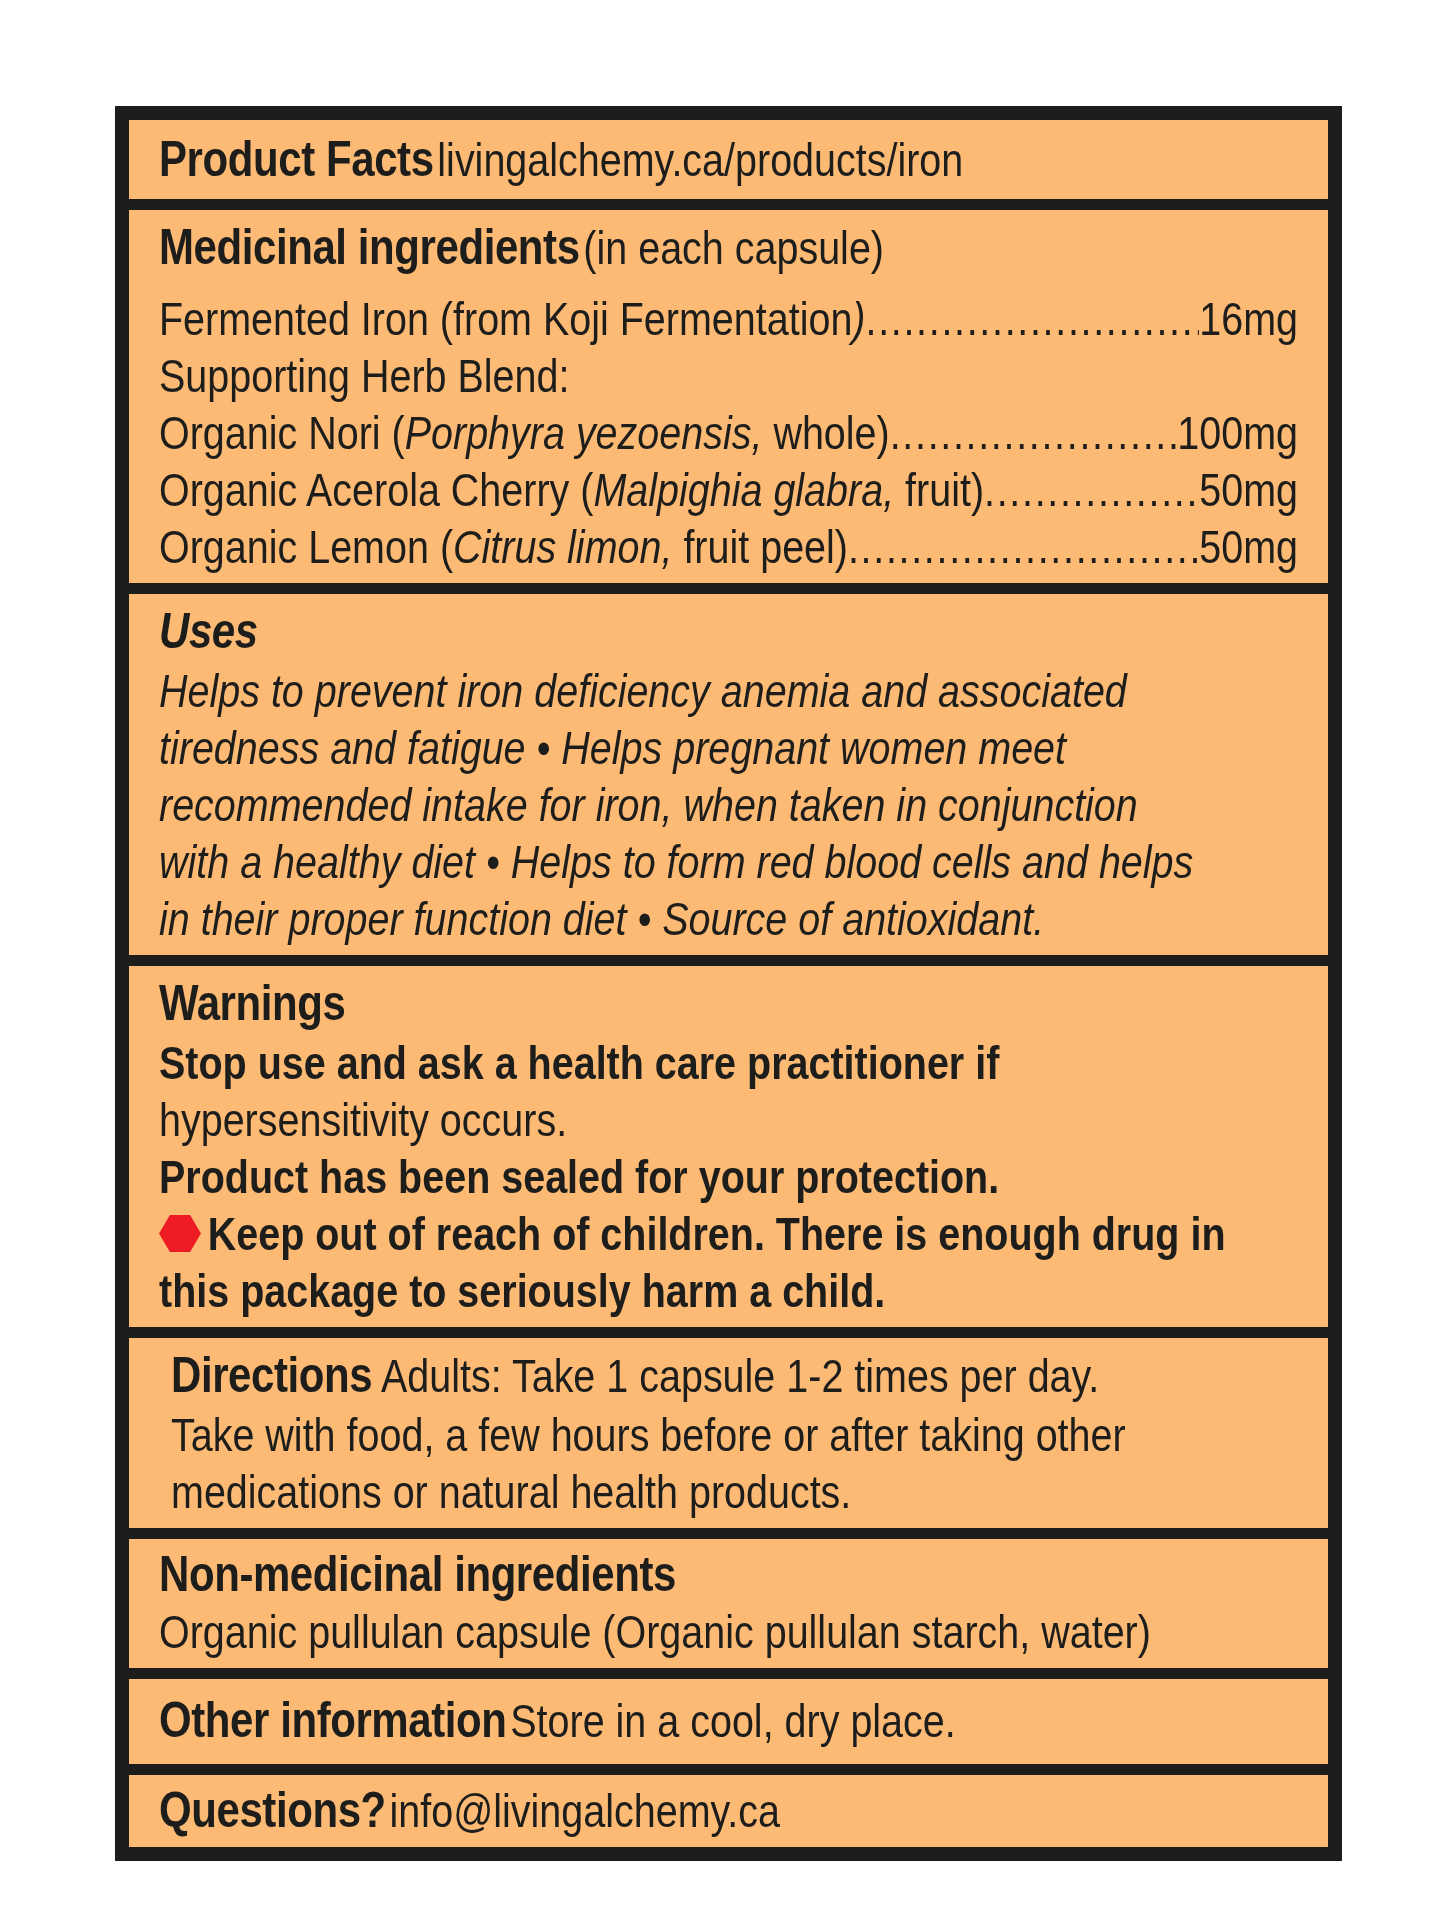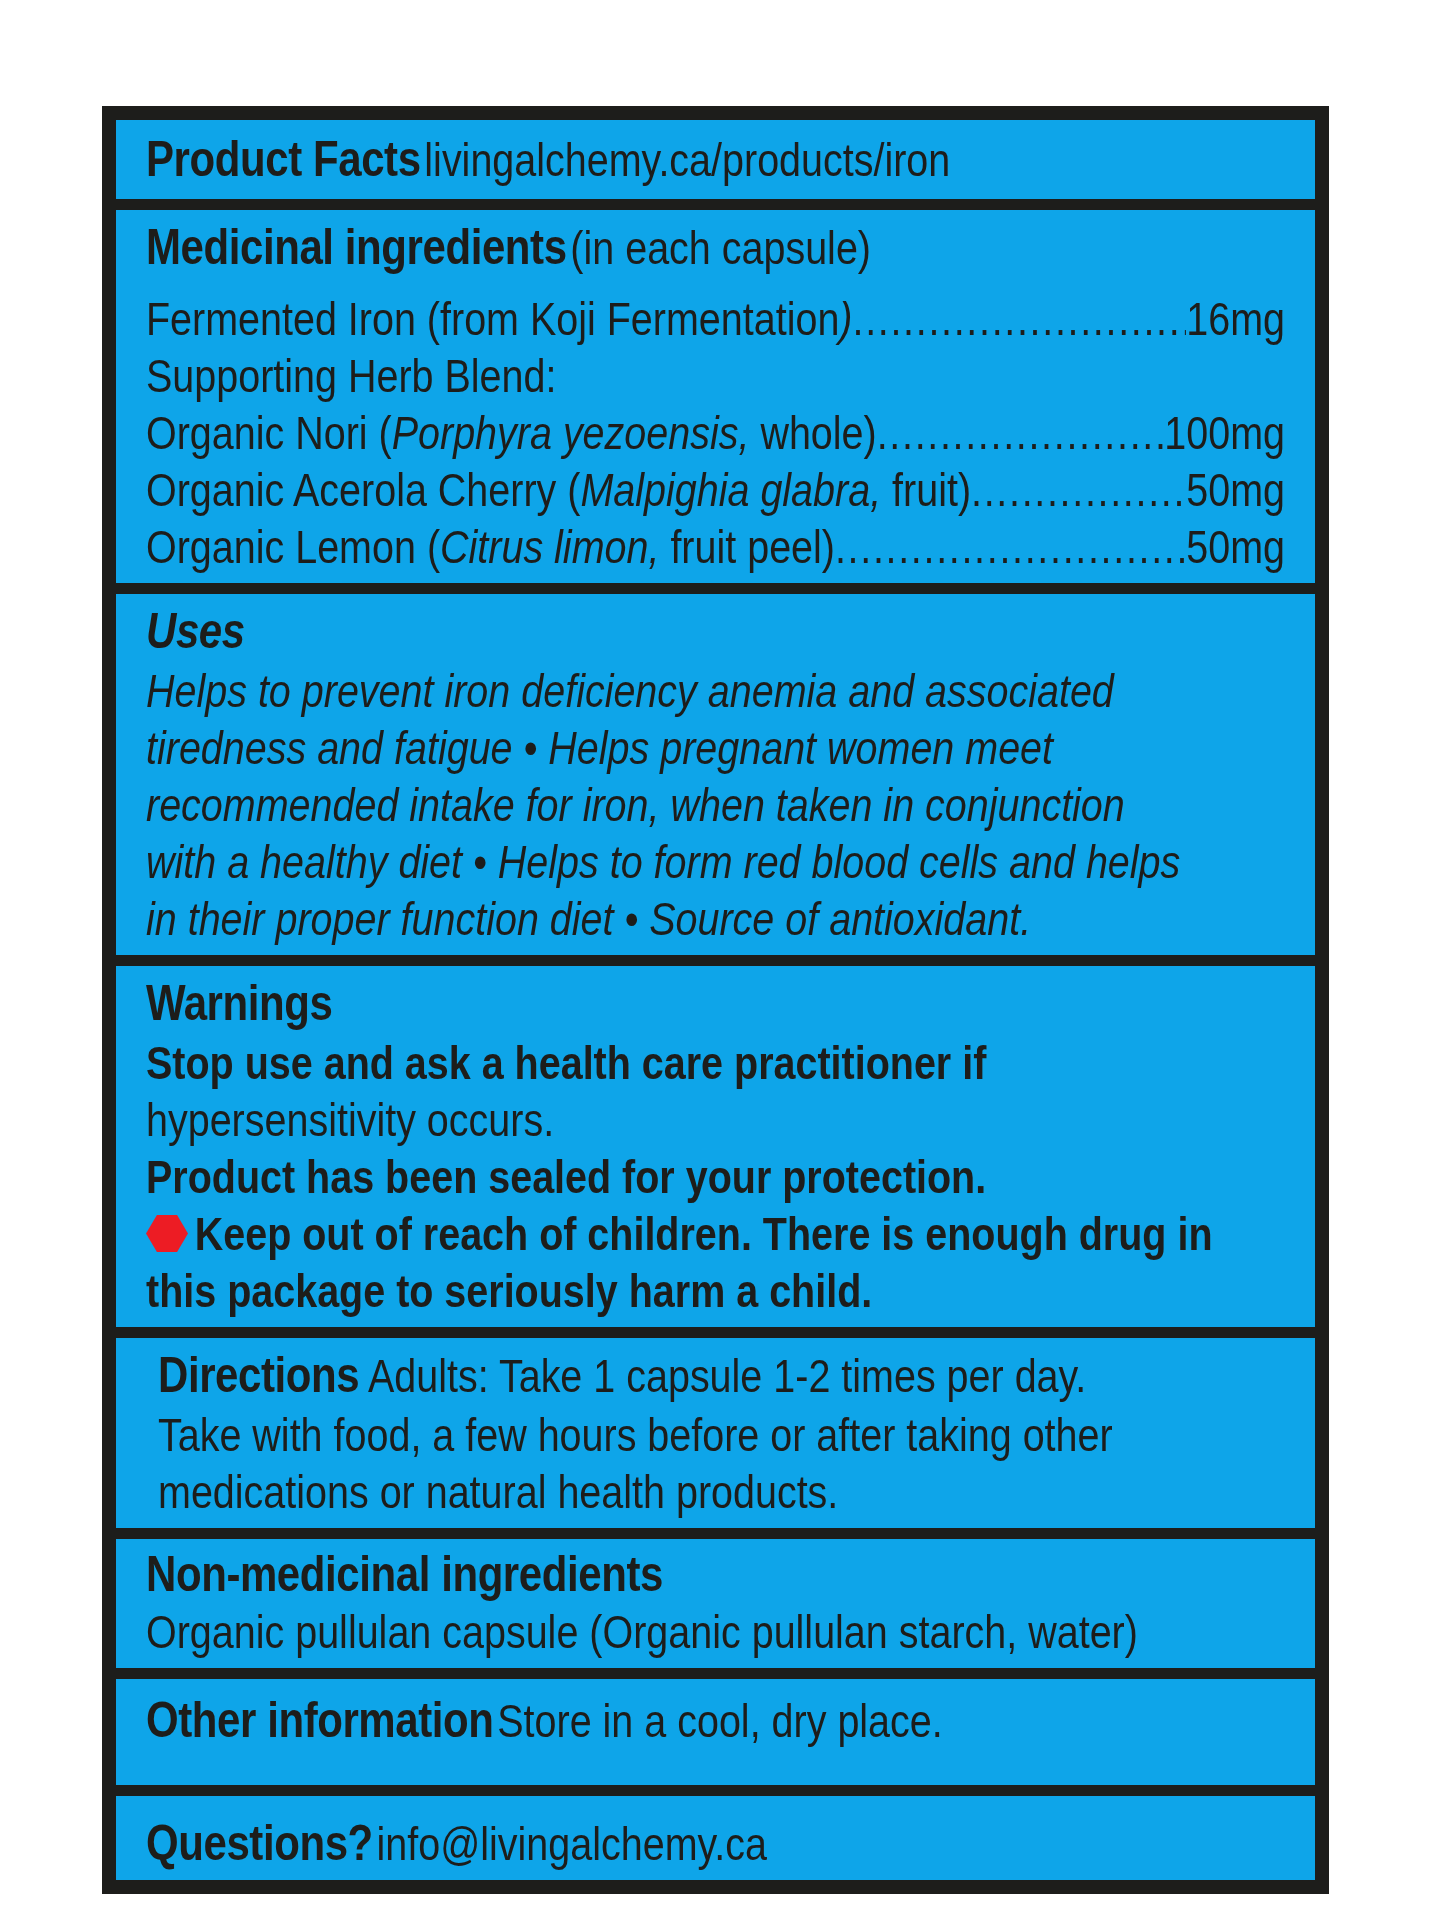--- a/index.html
+++ b/index.html
@@ -11,26 +11,26 @@
   }
   .page {
     position: relative;
     width: 1440px;
     height: 1920px;
     background: #ffffff;
     overflow: hidden;
   }
   .label {
     position: absolute;
-    left: 102px;
+    left: 115px;
     top: 106px;
     width: 1227px;
     box-sizing: border-box;
     border: 14px solid #1d1d1b;
-    background: #0ea5e9;
+    background: #fdba74;
   }
   .sec {
     border-top: 11px solid #737373;
     padding: 6px 30px 8px 30px;
     overflow: hidden;
   }
   .sec:first-child { border-top: none; }
   
   .cx {
     width: 119.05%;
@@ -73,21 +73,21 @@
     display: inline-block;
     width: 50px;
     height: 37px;
     margin-right: 8px;
     vertical-align: -2px;
     background: #ed1c24;
     clip-path: polygon(26% 0%, 74% 0%, 100% 50%, 74% 100%, 26% 100%, 0% 50%);
   }
   .sec-pf { padding-top: 8px; padding-bottom: 8px; }
   .sec-other { padding-top: 10px; padding-bottom: 12px; }
-  .sec-questions { padding-top: 16px; padding-bottom: 5px; margin-top: 21px; }
+  .sec-questions { padding-top: 4px; padding-bottom: 5px; }
 </style>
 </head>
 <body>
 
 <div class="page">
   <div class="label" style="border-color: rgb(29, 29, 27); color: rgb(29, 29, 27);">
 
     <div class="sec sec-pf" style="border-top-color: rgb(29, 29, 27);">
       <div class="cx">
         <span class="h1">Product Facts</span>

